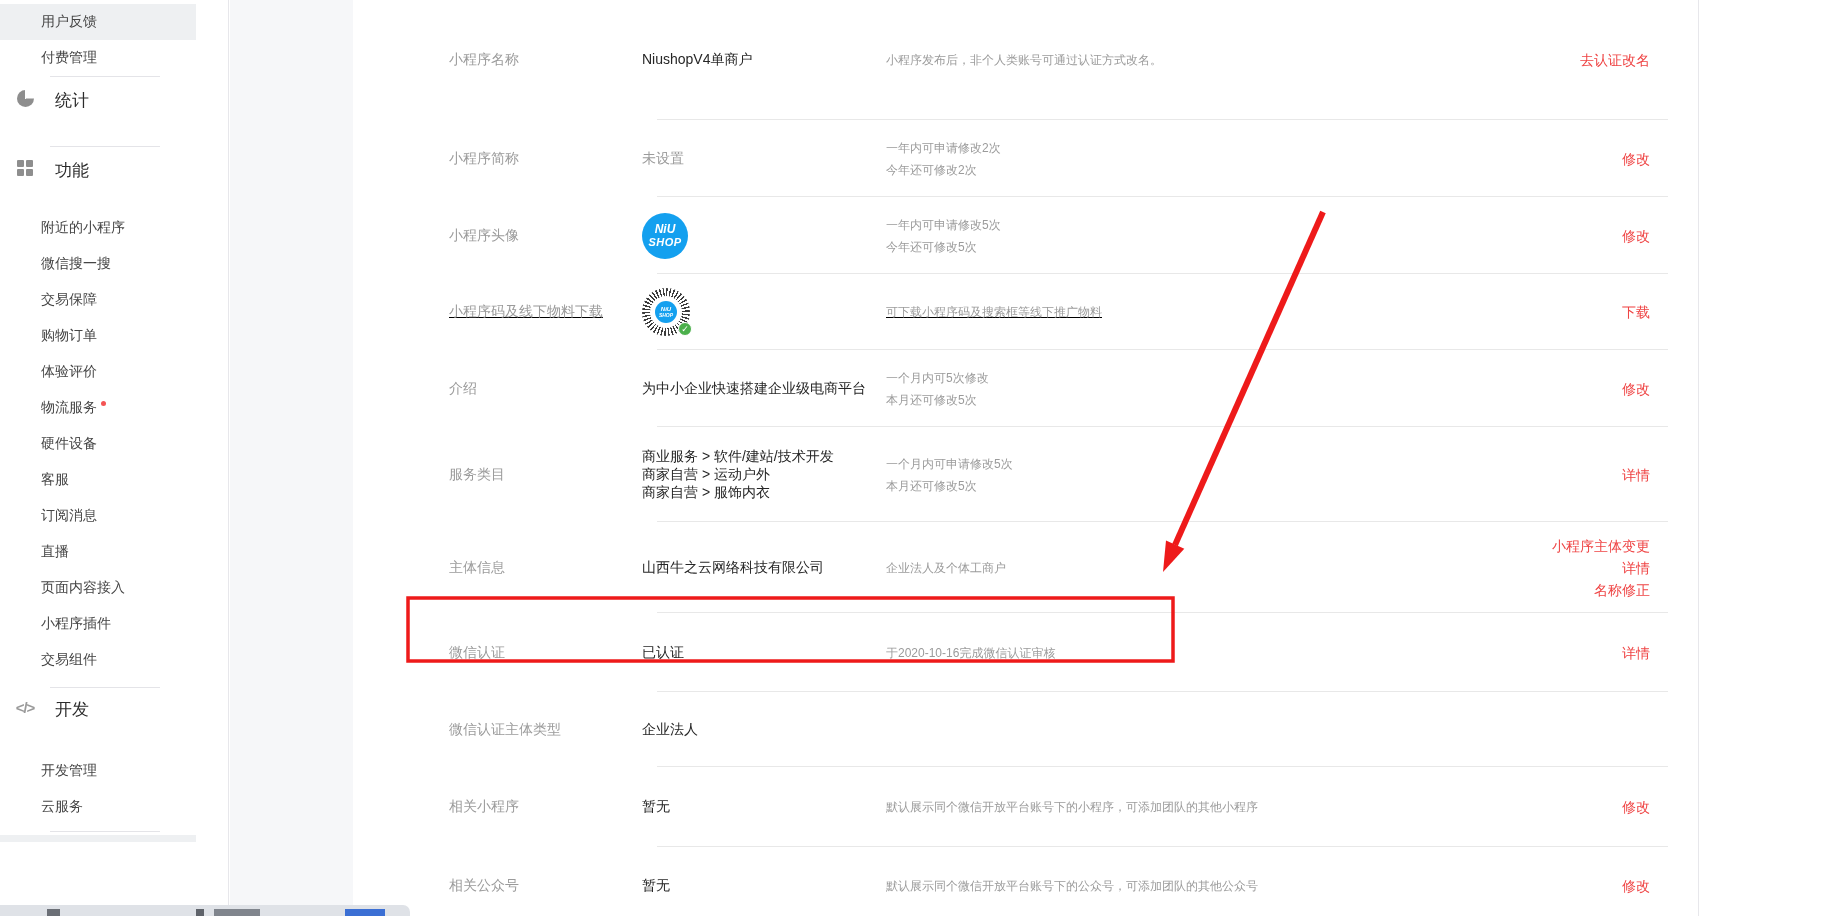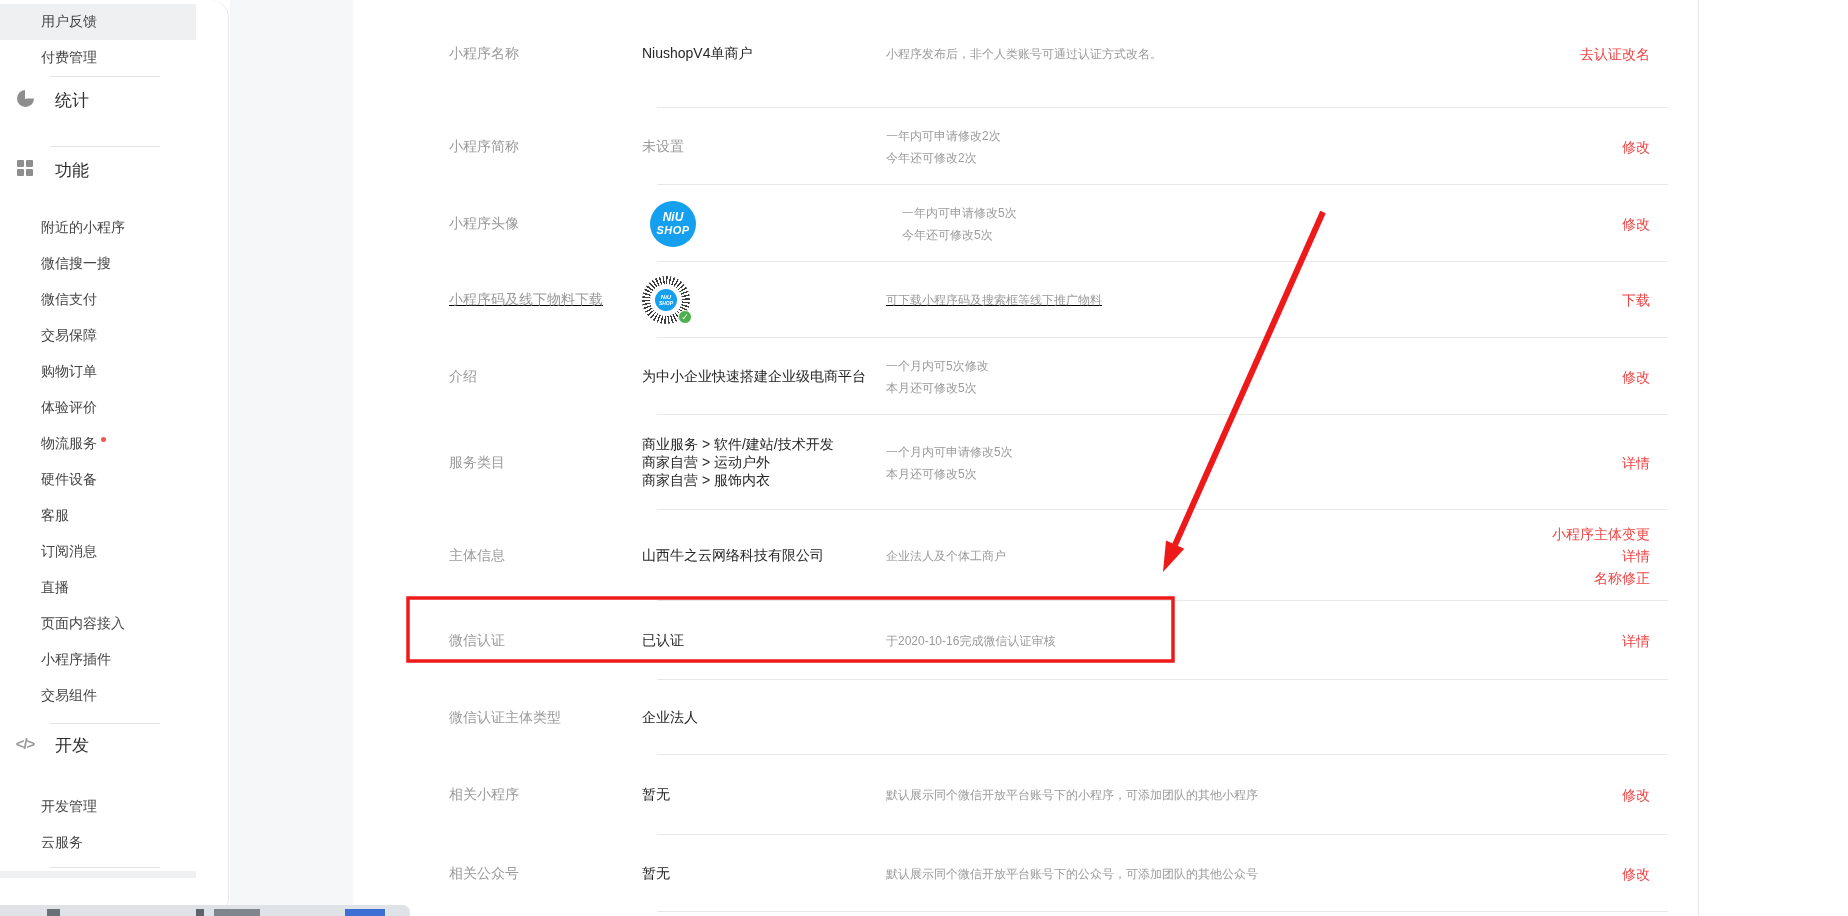--- a/index.html
+++ b/index.html
@@ -2,21 +2,21 @@
 <html><head>
 <meta charset="utf-8">
 <style>
   * { margin:0; padding:0; box-sizing:border-box; }
   html,body { width:1848px; height:916px; overflow:hidden; background:#fff;
     font-family:"Liberation Sans","DejaVu Sans",sans-serif; }
   .stage { position:relative; width:1848px; height:916px; }
 
   
   .sidebar { position:absolute; left:0; top:0; width:229px; height:916px;
-    background:#fff; border-right:1px solid #e7e7eb; padding-top:4px; z-index:2;border-radius:18px; }
+    background:#fff; border-right:1px solid #e7e7eb; padding-top:4px; z-index:2; }
   .sb-item { height:36px; display:flex; align-items:center; padding-left:41px;
     font-size:14px; color:#454545; cursor:pointer; white-space:nowrap; }
   .sb-item.active { background:#eef0f2; width:196px; }
   .sb-div { margin-left:50px; width:110px; height:1px; background:#e4e4e8; }
   .sb-head { height:42px; display:flex; align-items:flex-start; padding-left:16px;
     font-size:17px; color:#2b2b2b; cursor:pointer; }
   .sb-head .ic { width:18px; height:18px; margin-right:21px; display:flex;
     align-items:center; justify-content:center; flex:none; }
   .pie { width:17px; height:17px; border-radius:50%;
     background:conic-gradient(#ffffff 0 88deg, #8e8e8e 92deg 360deg); }
@@ -31,21 +31,21 @@
   
   .gap { position:absolute; left:230px; top:0; width:123px; height:916px; background:#f6f7f9; }
 
   
   .card { position:absolute; left:353px; top:0; width:1346px; height:916px;
     background:#fff; border-right:1px solid #e7e7eb; }
   .row { position:relative; display:flex; align-items:center;
     padding-left:96px; padding-right:48px; }
   .row:after { content:""; position:absolute; left:304px; right:30px; bottom:0;
     height:1px; background:#e8e8e8; }
-  .r1{height:108px; } .r2{height:77px;} .r3{height:77px;gap:8px;}
+  .r1{height:120px; } .r2{height:77px;} .r3{height:77px;}
   .r4{height:76px;text-decoration:underline;} .r5{height:77px;} .r6{height:95px;} .r7{height:91px;}
   .r8{height:79px;} .r9{height:75px;justify-content:space-between;} .r10{height:80px;} .r11{height:77px;}
   .lbl { width:193px; flex:none; font-size:14px; color:#9b9b9b; }
   .val { width:244px; flex:none; font-size:14px; color:#262626; }
   .val .muted { color:#9b9b9b; }
   .desc { flex:1; font-size:12px; color:#9b9b9b; line-height:22px; }
   .acts { flex:none; text-align:right; font-size:14px; line-height:22px; }
   .lnk { color:#ef4444; cursor:pointer; text-decoration:none; display:inline-block; }
   .acts .stack a { display:block; }
 
@@ -117,23 +117,20 @@
     </div>
 
     <div style="margin-top:9px">
       <div class="sb-item">
           <span>附近的小程序</span>
         </div>
       <div class="sb-item">
           <span>微信搜一搜</span>
         </div>
       <div class="sb-item">
-          <span>微信支付</span>
-        </div>
-      <div class="sb-item">
           <span>交易保障</span>
         </div>
       <div class="sb-item">
           <span>购物订单</span>
         </div>
       <div class="sb-item">
           <span>体验评价</span>
         </div>
       <div class="sb-item">
         <span>物流服务</span>

